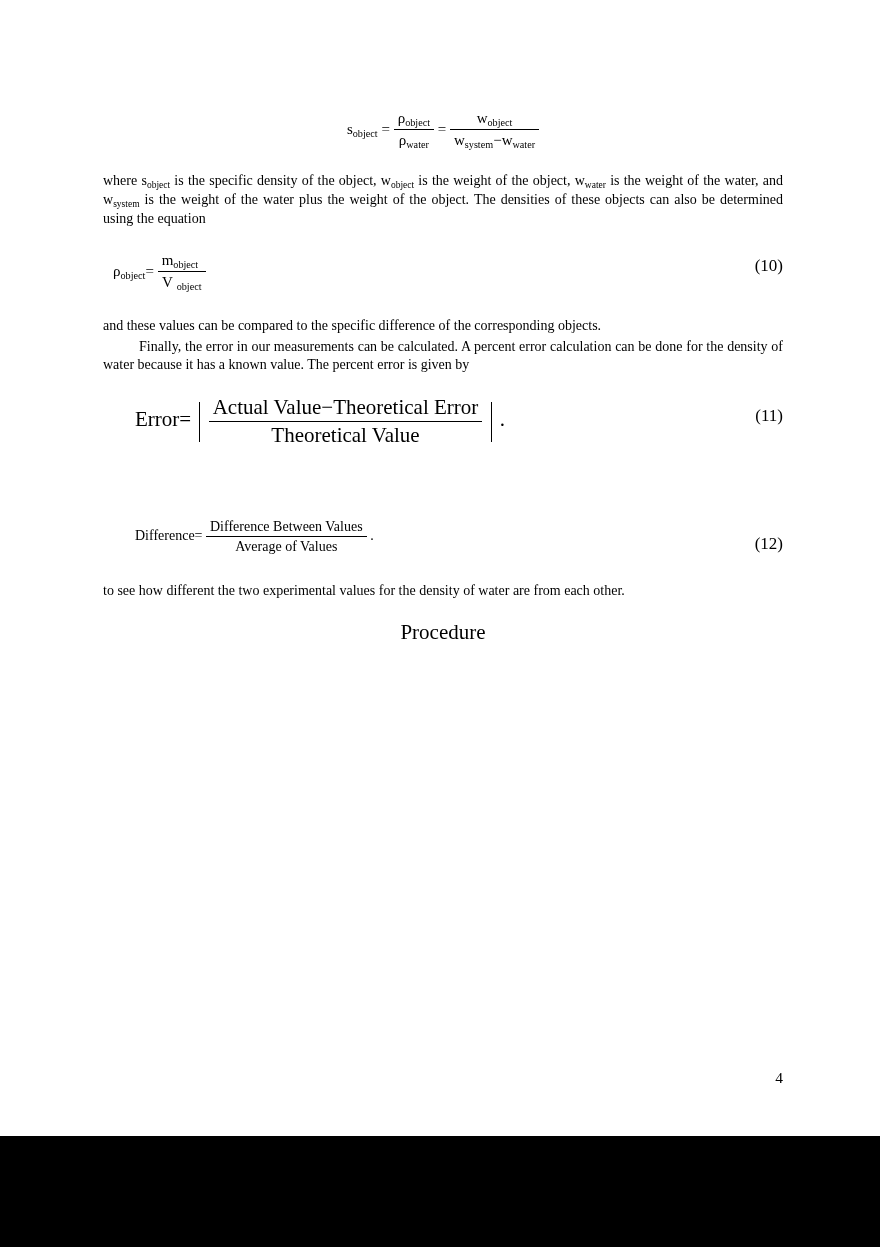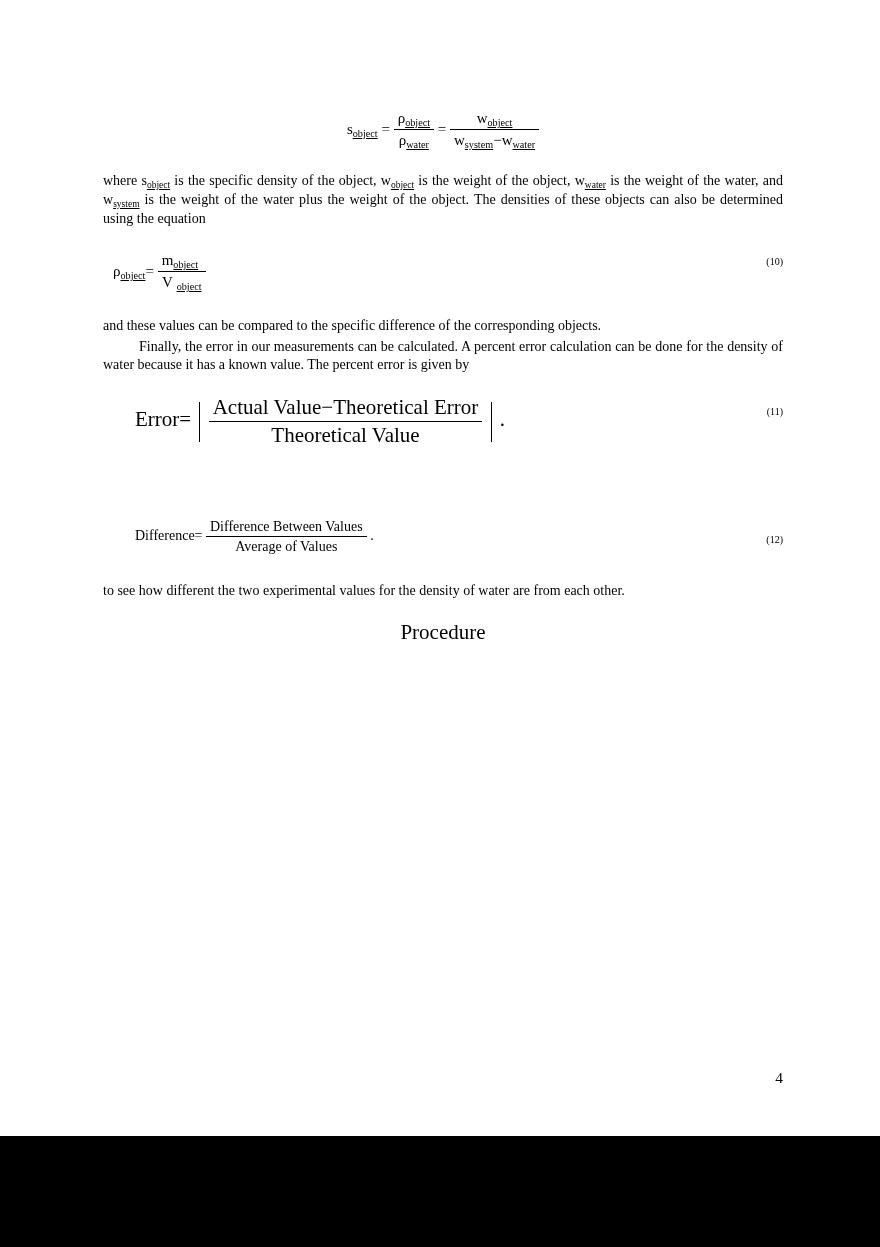--- a/index.html
+++ b/index.html
@@ -34,30 +34,29 @@
     text-align: justify;
     color: #000;
     margin: 0;
   }
   .indent {
     text-indent: 36px;
   }
   sub {
     font-size: 0.68em;
     vertical-align: -0.28em;
-    text-decoration: underline;
   }
   .eqrow {
     position: relative;
     width: 100%;
   }
   .eqnum {
     position: absolute;
     right: 0;
-    font-size: 10px;
+    font-size: 17px;
     color: #000;
   }
   
   .frac {
     display: inline-block;
     vertical-align: middle;
     text-align: center;
     line-height: 1.12;
   }
   .frac .num {

